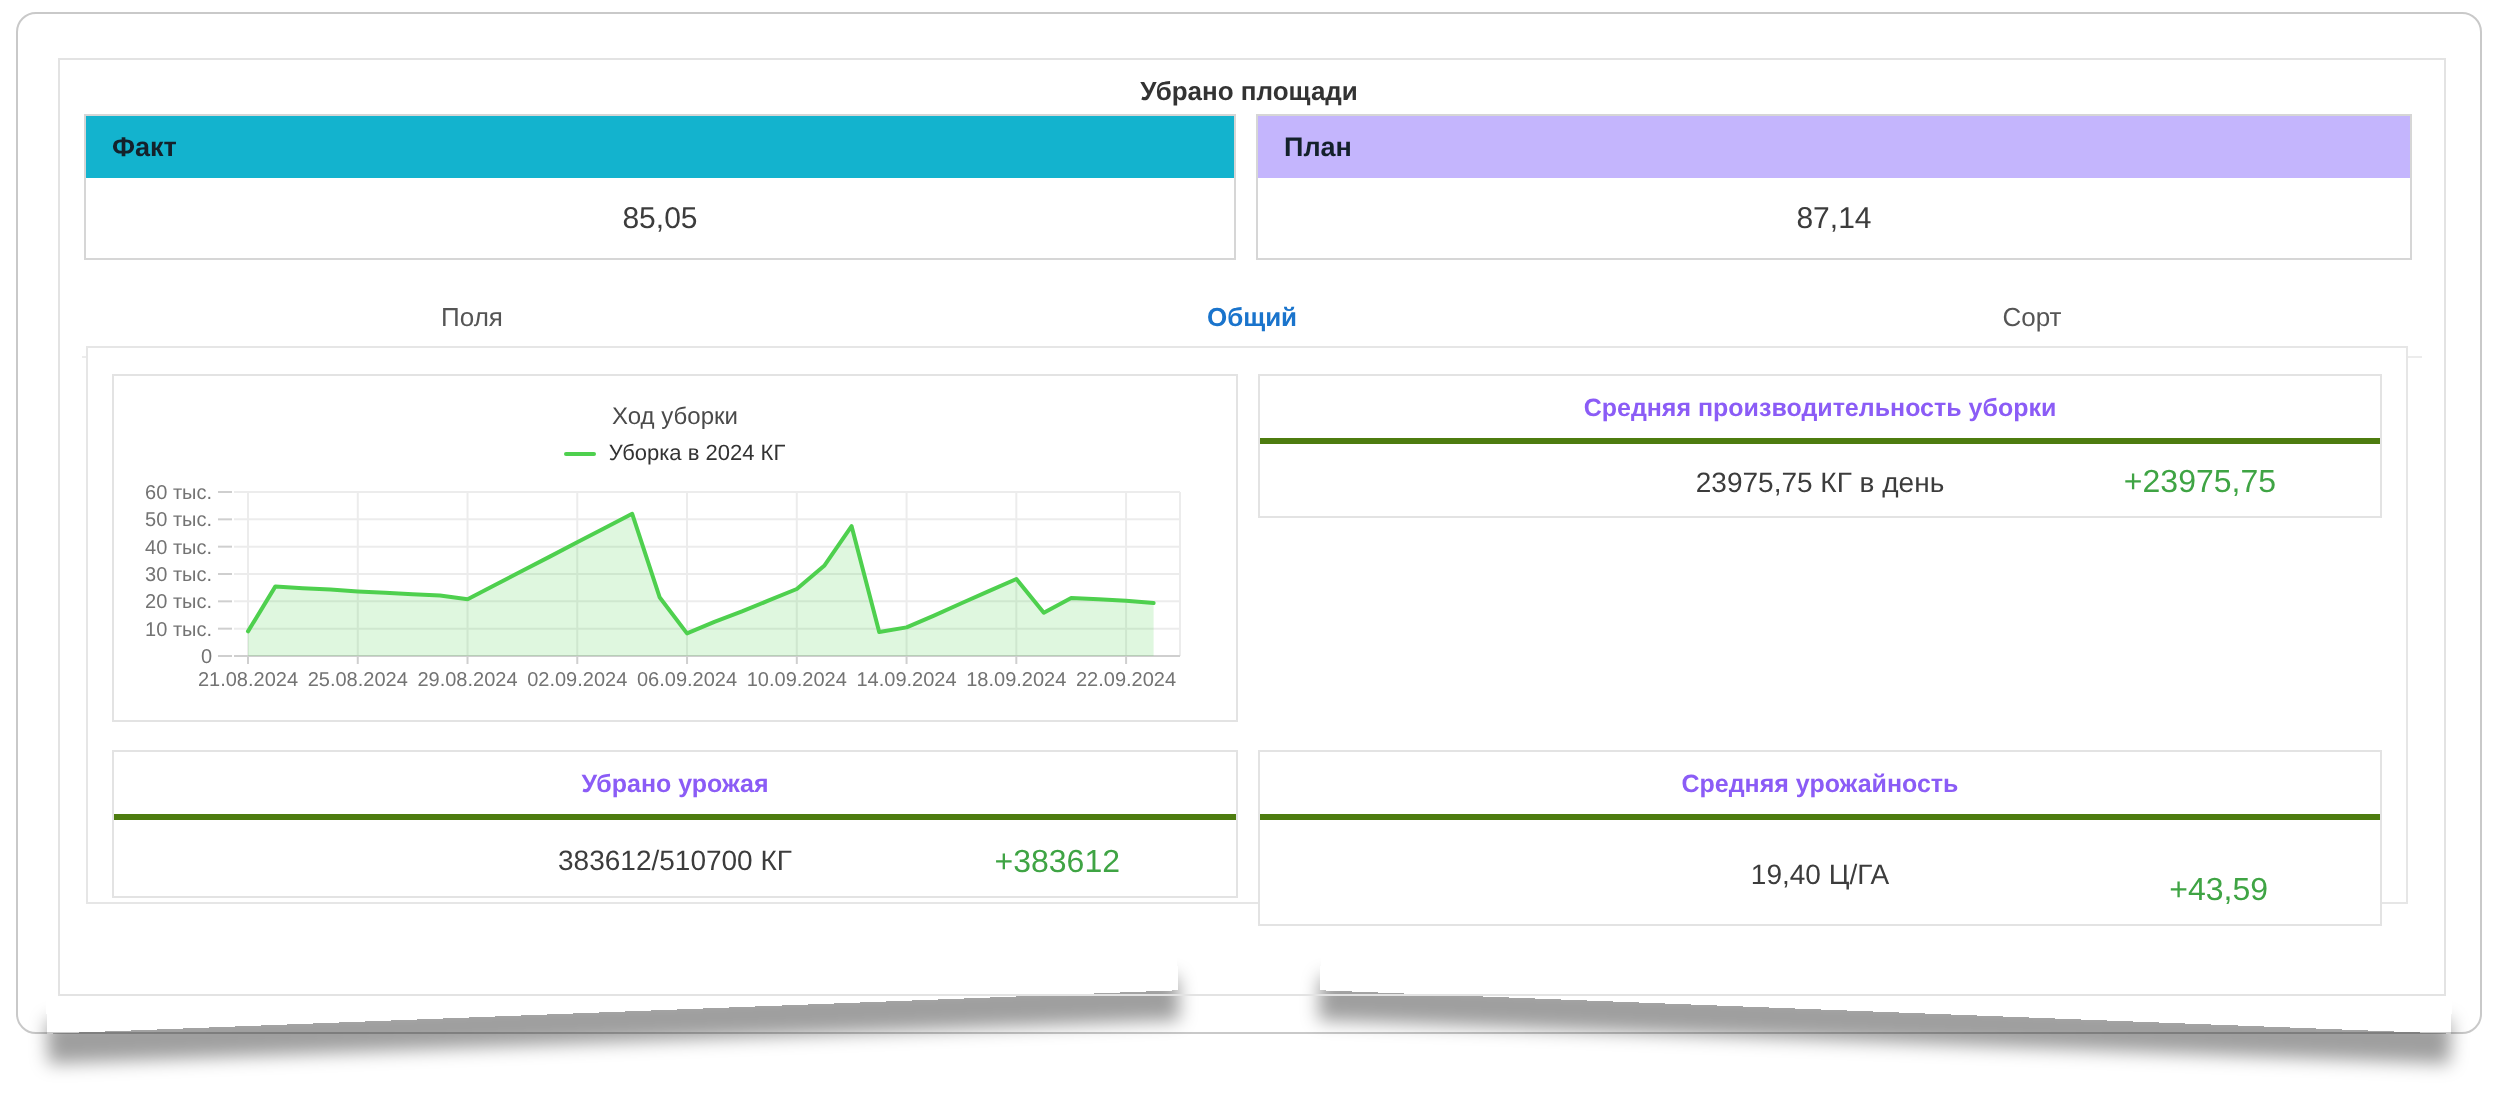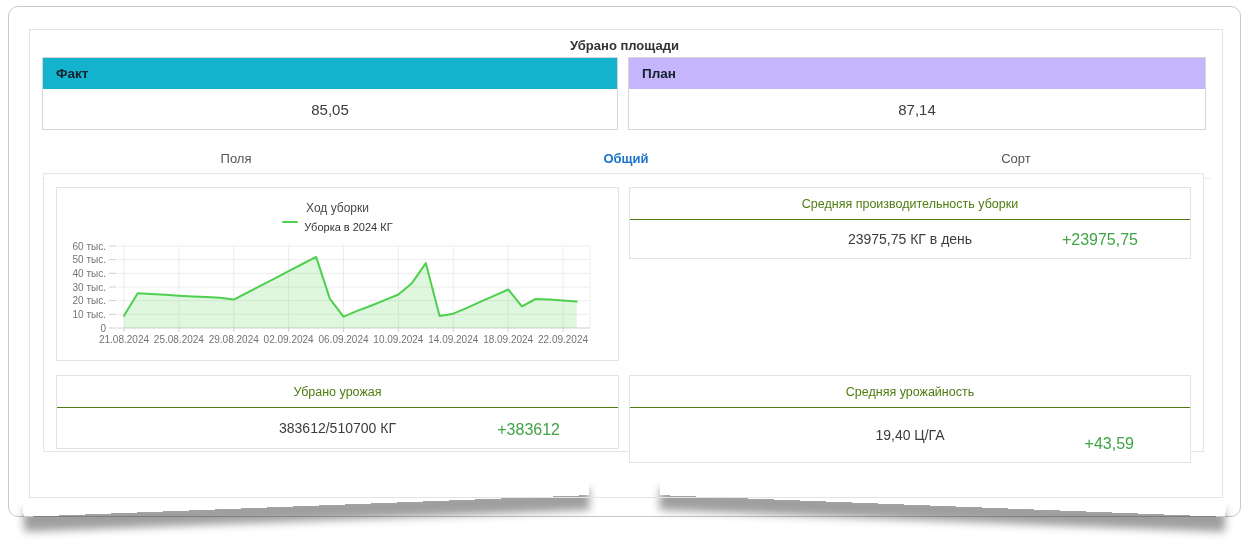--- a/index.html
+++ b/index.html
@@ -29,29 +29,29 @@
   .tab.active{color:#1a74cc;font-weight:bold;border-bottom-color:#1a74cc;}
   
   .panel{position:absolute;left:34px;top:166px;width:1161px;height:279px;border:1px solid #e6e6e6;
         box-sizing:border-box;background:#fff;}
   .inner-card{position:absolute;background:#fff;border:1px solid #e3e3e3;box-sizing:border-box;}
   .card-chart{left:47px;top:180px;width:563px;height:174px;}
   .card-prod{left:620px;top:180px;width:562px;height:72px;}
   .card-harv{left:47px;top:368px;width:563px;height:74px;}
   .card-yield{left:620px;top:368px;width:562px;height:88px;}
   .card-header{height:31px;display:flex;align-items:center;justify-content:center;
-        font-size:12.5px;font-weight:normal;color:#4d7c0f;border-bottom:1px solid #4d7c0f;}
+        font-size:12.5px;font-weight:bold;color:#8b5cf6;border-bottom:3px solid #4d7c0f;}
   .card-body{position:relative;height:calc(100% - 32px);display:flex;align-items:center;justify-content:center;
         font-size:14px;color:#3c3c3c;}
   .delta{position:absolute;bottom:9px;font-size:16px;color:#3fa444;}
   .card-prod .delta{right:52px;} .card-harv .delta{right:58px;} .card-yield .delta{right:56px;}
   
   .chart-title{position:absolute;top:13px;left:0;right:0;text-align:center;
         font-size:12px;font-weight:normal;color:#4a4a4a;}
-  .chart-legend{position:absolute;top:33px;left:0;right:0;display:flex;justify-content:center;
+  .chart-legend{position:absolute;top:33px;left:0;right:0;display:flex;align-items:center;justify-content:center;
         font-size:11px;color:#333;cursor:pointer;}
   .legend-line{display:inline-block;width:16px;height:2px;background:#4ed04e;margin-right:6px;border-radius:1px;}
   .chart-svg{position:absolute;left:0;top:0;}
 </style>
 </head>
 <body>
 
 <div class="page">
   <div class="group-box"></div>
   <div class="page-title">Убрано площади</div>

